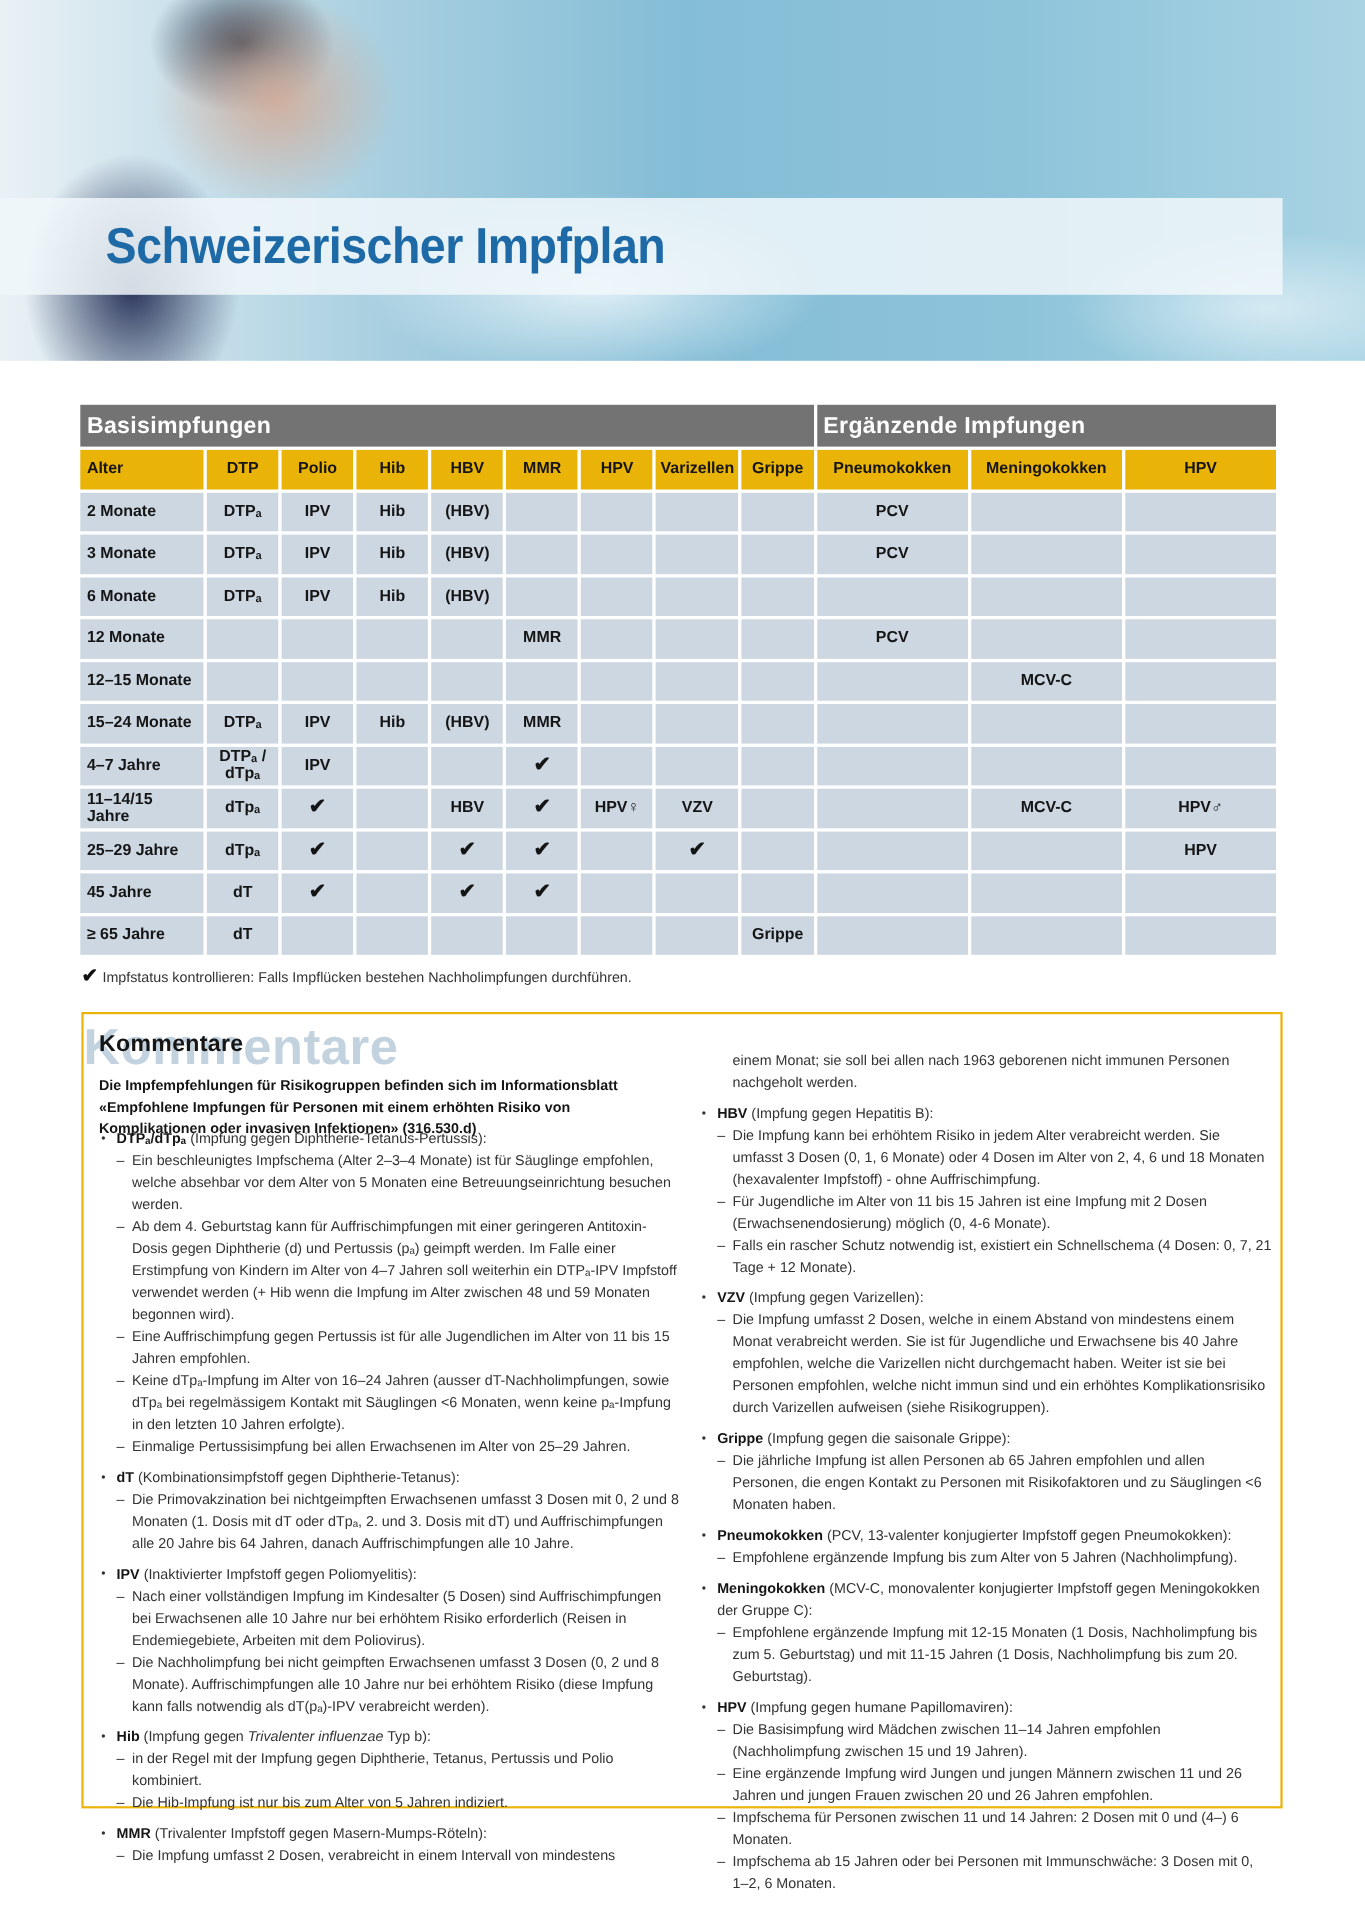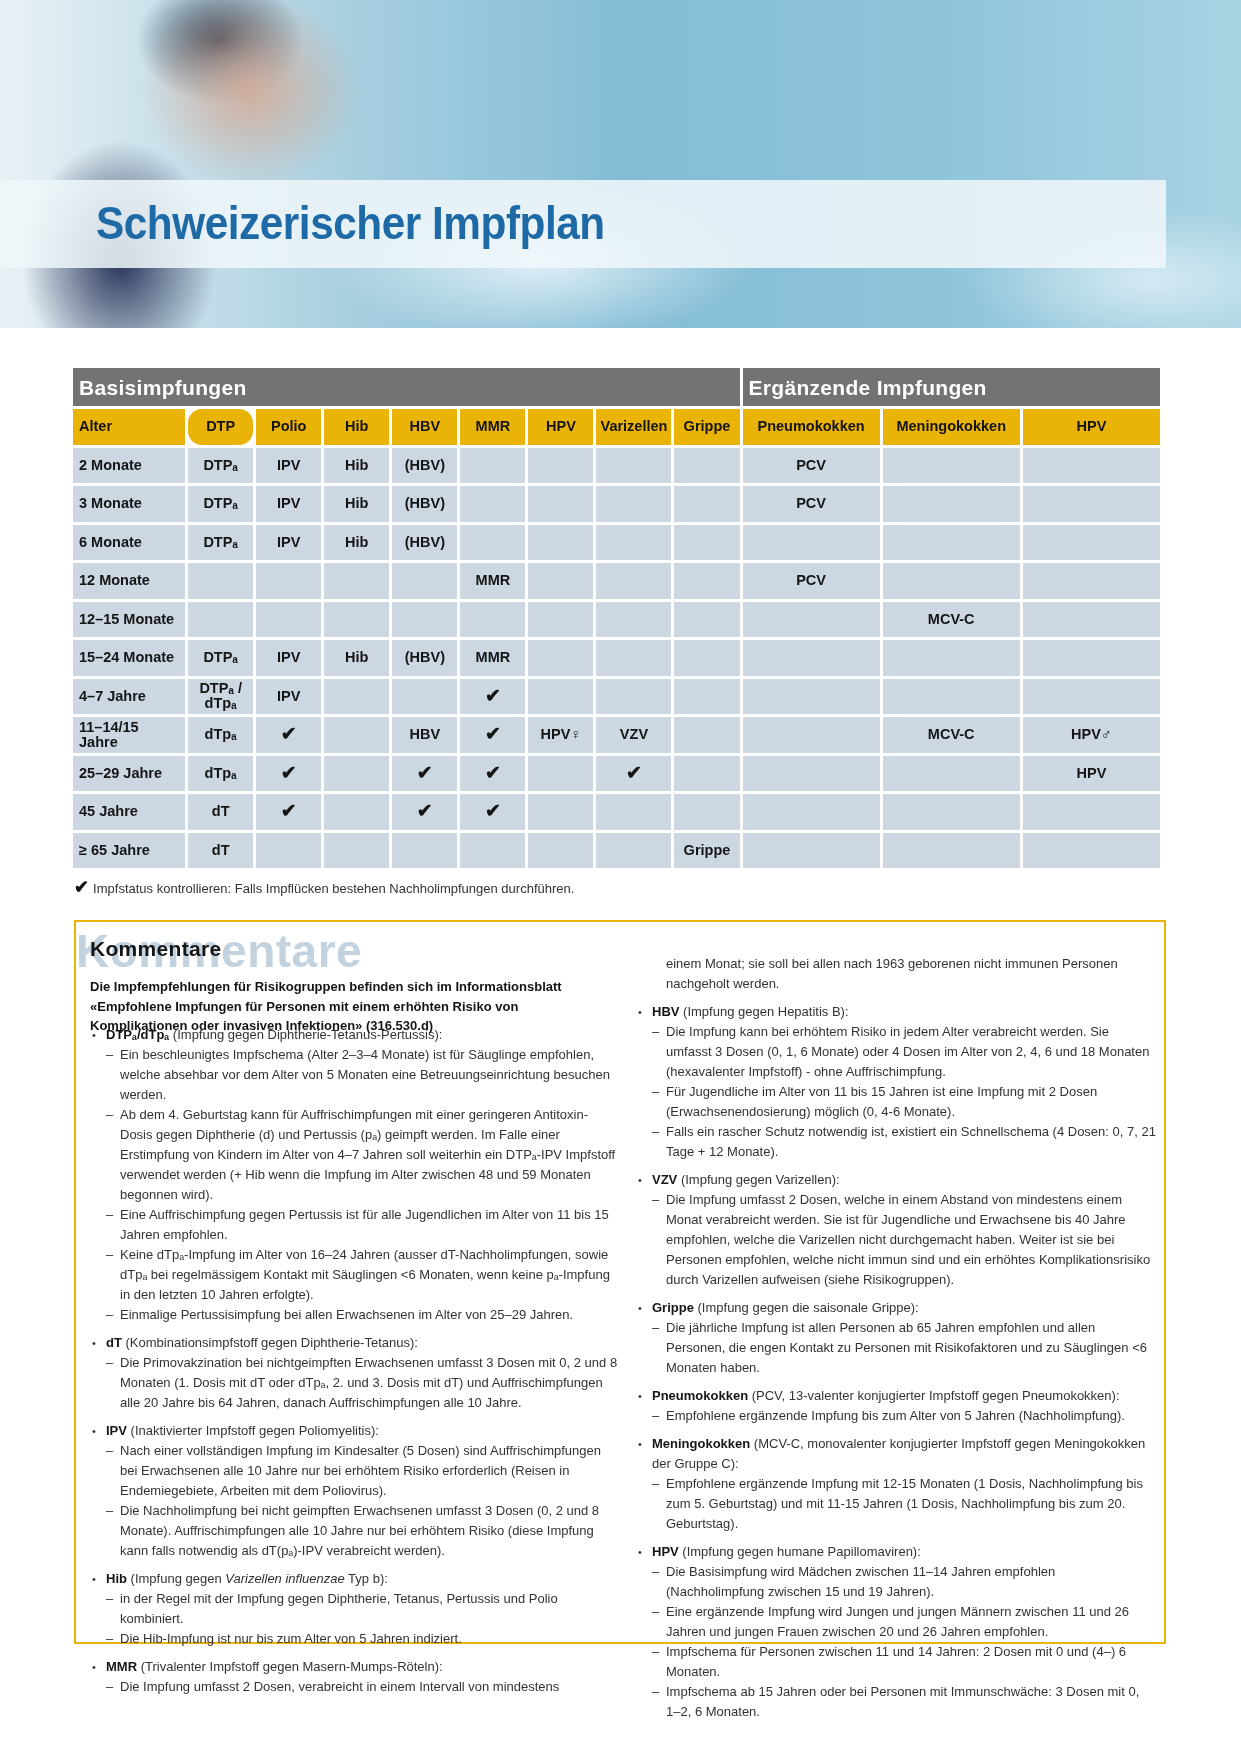--- a/index.html
+++ b/index.html
@@ -90,21 +90,21 @@
 <h1 class="hero-title">Schweizerischer Impfplan</h1>
 
 <table class="schedule">
   <thead>
     <tr>
       <th class="section" colspan="9">Basisimpfungen</th>
       <th class="section" colspan="3">Ergänzende Impfungen</th>
     </tr>
     <tr class="colhead" id="colhead">
         <th class="agehead" style="width: 112px;">Alter</th>
-        <th style="width: 65px; border-radius: 14px;">DTP</th>
+        <th style="width: 65px;">DTP</th>
         <th style="width: 65px;">Polio</th>
         <th style="width: 65px;">Hib</th>
         <th style="width: 65px;">HBV</th>
         <th style="width: 65px;">MMR</th>
         <th style="width: 65px;">HPV</th>
         <th style="width: 65px;">Varizellen</th>
         <th style="width: 65px;">Grippe</th>
         <th style="width: 137px;">Pneumokokken</th>
         <th style="width: 137px;">Meningokokken</th>
         <th style="width: 137px;">HPV</th>
@@ -288,21 +288,21 @@
       <div class="entry">
         <div class="head"><b>dT</b><span> (Kombinationsimpfstoff gegen Diphtherie-Tetanus):</span></div>
         <div class="sub">Die Primovakzination bei nichtgeimpften Erwachsenen umfasst 3 Dosen mit 0, 2 und 8 Monaten (1. Dosis mit dT oder dTpₐ, 2. und 3. Dosis mit dT) und Auffrischimpfungen alle 20 Jahre bis 64 Jahren, danach Auffrischimpfungen alle 10 Jahre.</div>
       </div>
       <div class="entry">
         <div class="head"><b>IPV</b><span> (Inaktivierter Impfstoff gegen Poliomyelitis):</span></div>
         <div class="sub">Nach einer vollständigen Impfung im Kindesalter (5 Dosen) sind Auffrischimpfungen bei Erwachsenen alle 10 Jahre nur bei erhöhtem Risiko erforderlich (Reisen in Endemiegebiete, Arbeiten mit dem Poliovirus).</div>
         <div class="sub">Die Nachholimpfung bei nicht geimpften Erwachsenen umfasst 3 Dosen (0, 2 und 8 Monate). Auffrischimpfungen alle 10 Jahre nur bei erhöhtem Risiko (diese Impfung kann falls notwendig als dT(pₐ)-IPV verabreicht werden).</div>
       </div>
       <div class="entry">
-        <div class="head"><b>Hib</b><span> (Impfung gegen </span><i>Varizellen influenzae</i><span> Typ b):</span></div>
+        <div class="head"><b>Hib</b><span> (Impfung gegen </span><i>Trivalenter influenzae</i><span> Typ b):</span></div>
         <div class="sub">in der Regel mit der Impfung gegen Diphtherie, Tetanus, Pertussis und Polio kombiniert.</div>
         <div class="sub">Die Hib-Impfung ist nur bis zum Alter von 5 Jahren indiziert.</div>
       </div>
       <div class="entry">
         <div class="head"><b>MMR</b><span> (Trivalenter Impfstoff gegen Masern-Mumps-Röteln):</span></div>
         <div class="sub">Die Impfung umfasst 2 Dosen, verabreicht in einem Intervall von mindestens</div>
       </div>
     </div>
   <div class="col right" id="col-right">
     <div class="cont">einem Monat; sie soll bei allen nach 1963 geborenen nicht immunen Personen nachgeholt werden.</div>

